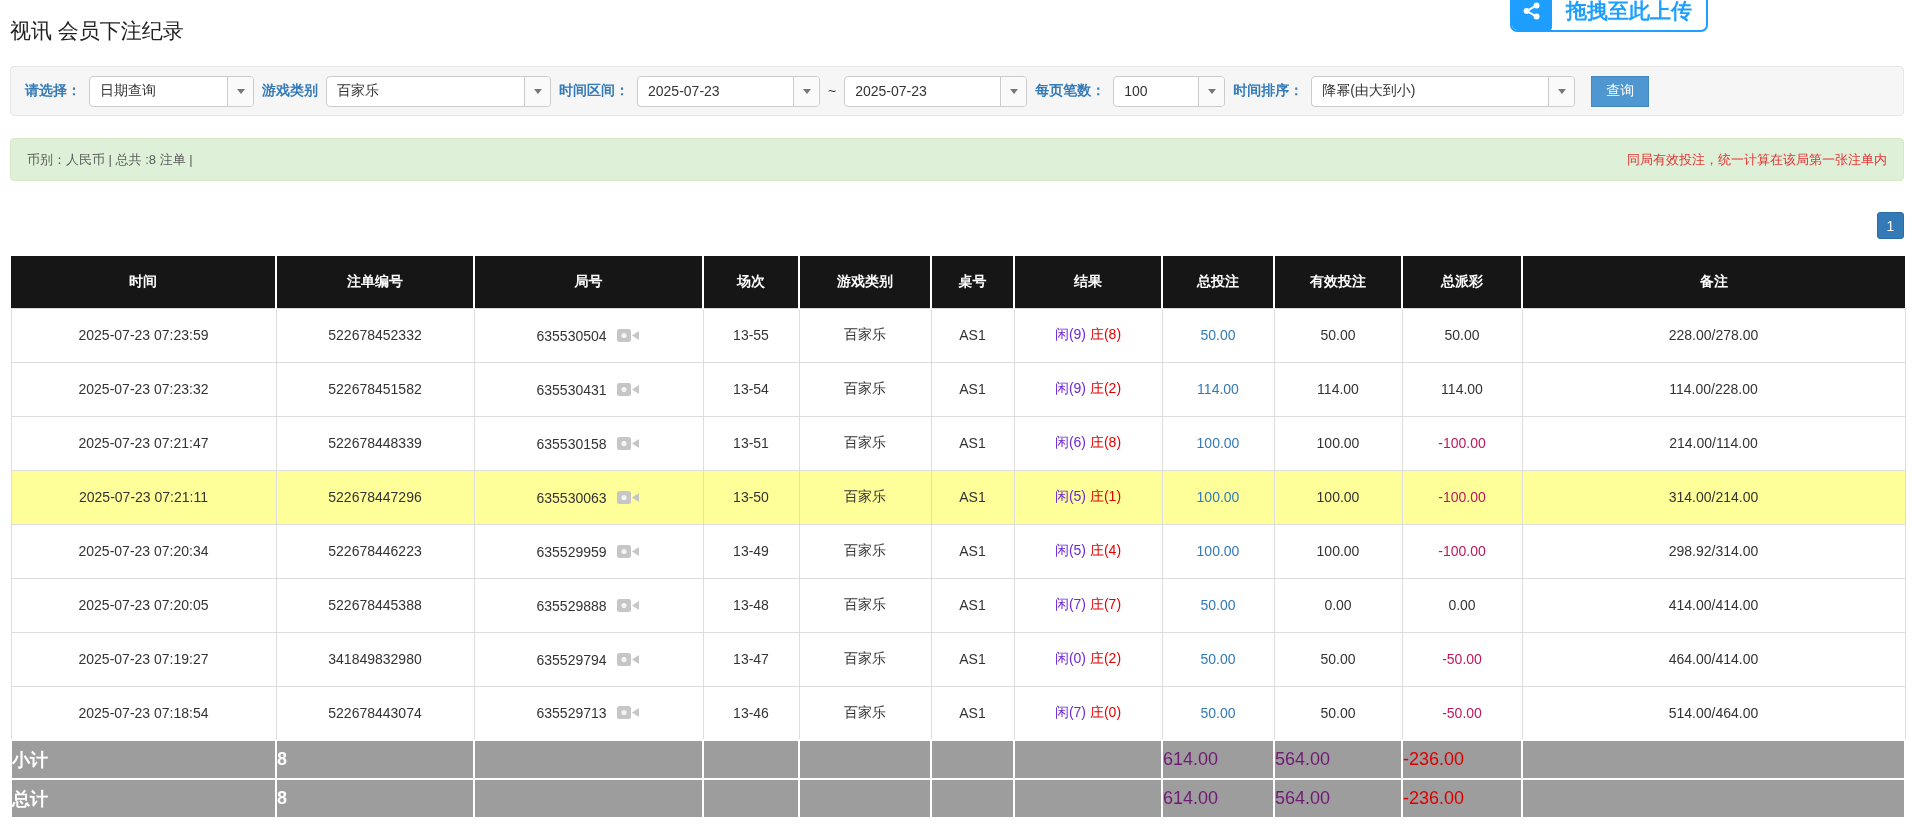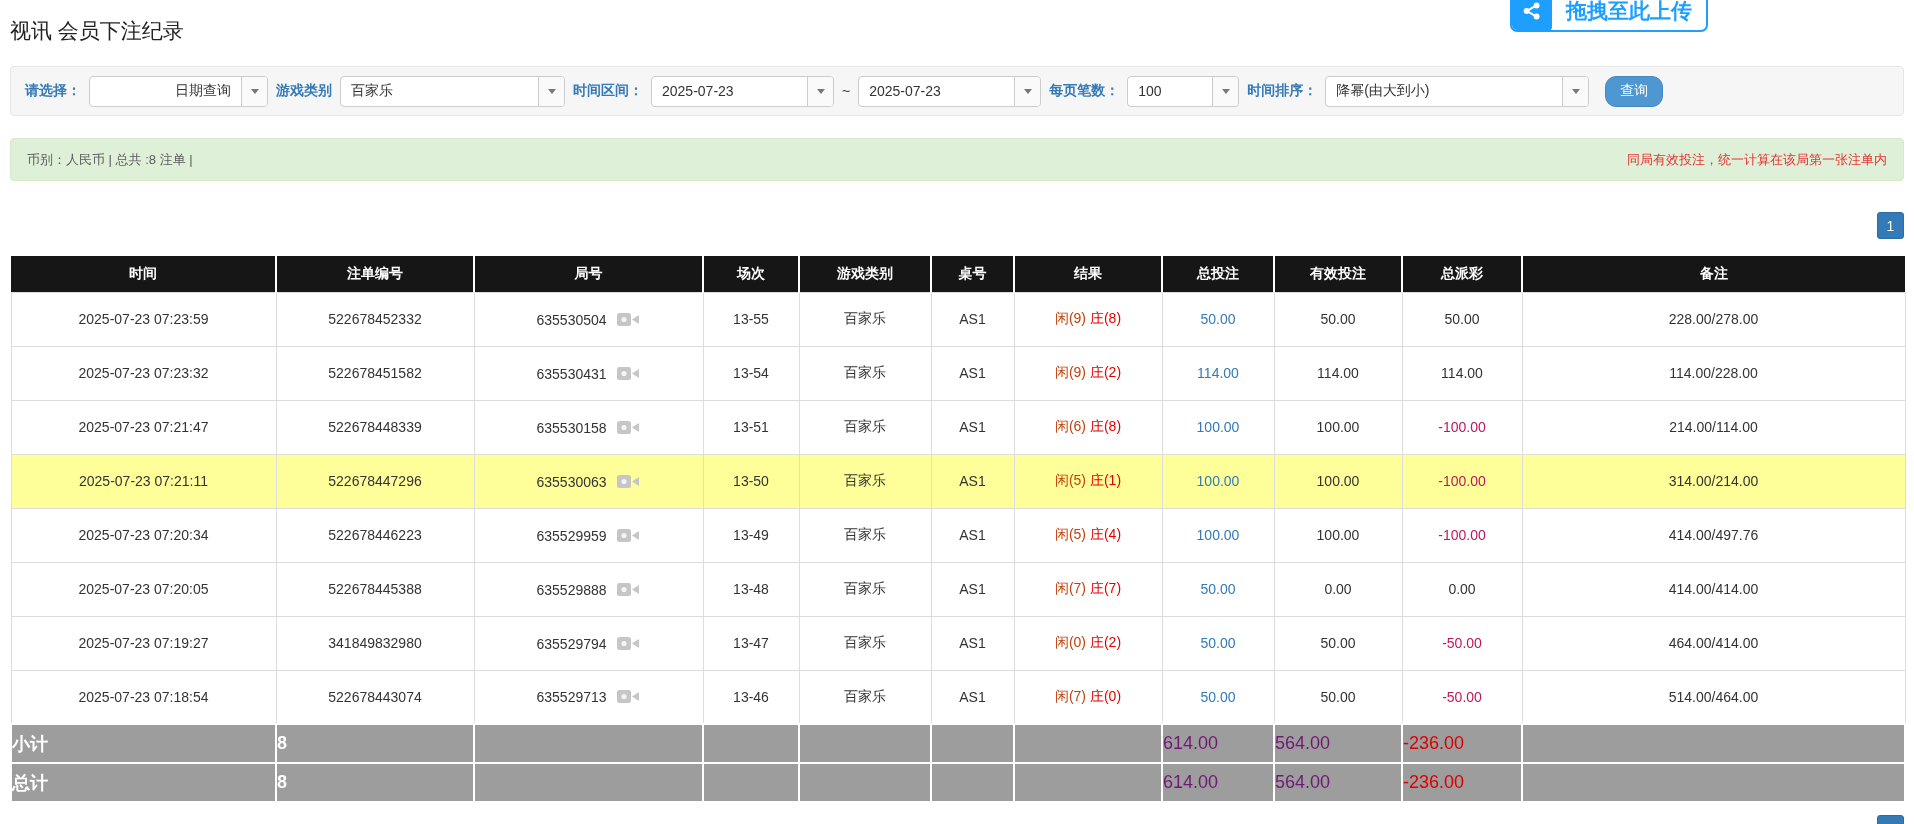--- a/index.html
+++ b/index.html
@@ -17,48 +17,48 @@
   
   .filter-bar { margin-top: 20px; height: 50px; background: #f6f6f6; border: 1px solid #e7e7e7;
     border-radius: 4px; display: flex; align-items: center; padding: 0 14px; gap: 8px; }
   .flabel { color: #337ab7; font-size: 14px; font-weight: bold; white-space: nowrap; }
   .combo { display: inline-flex; align-items: center; height: 31px; background: #fff;
     border: 1px solid #ccc; border-radius: 4px; cursor: pointer; overflow: hidden; }
   .combo-value { flex: 1; padding: 0 10px; font-size: 14px; color: #333; white-space: nowrap; overflow: hidden; }
   .combo-btn { width: 26px; align-self: stretch; border-left: 1px solid #ccc; background: #fafafa;
     display: flex; align-items: center; justify-content: center; }
   .caret { width: 0; height: 0; border-left: 4px solid transparent; border-right: 4px solid transparent; border-top: 5px solid #777; }
-  .w-qtype { width: 179px; text-align: right; } .w-game { width: 225px; } .w-date { width: 183px; }
+  .w-qtype { width: 165px; } .w-game { width: 225px; } .w-date { width: 183px; }
   .w-size { width: 112px; } .w-sort { width: 264px; }
   .tilde { color: #333; font-size: 14px; }
   .search-btn { margin-left: 8px; height: 31px; padding: 0 14px; background: #4e97d1; color: #fff;
-    border: 1px solid #4389c4; border-radius: 11px; font-size: 14px; cursor: pointer; }
+    border: 1px solid #4389c4; border-radius: 0; font-size: 14px; cursor: pointer; }
 
   
   .summary-bar { margin-top: 22px; height: 43px; background: #dff0d8; border: 1px solid #d6e9c6;
     border-radius: 4px; display: flex; align-items: center; justify-content: space-between; padding: 0 16px; }
   .summary-left { color: #5b5b5b; font-size: 13px; text-align: center; }
   .summary-right { color: #e53333; font-size: 13px; }
 
   
   .pagination { display: flex; justify-content: flex-end; }
   .pagination.top { margin-top: 31px; margin-bottom: 17px; }
   .pagination.bottom { margin-top: 12px; }
   .page-btn { min-width: 27px; height: 27px; background: #337ab7; color: #fff; border: 1px solid #2e6da4;
     border-radius: 3px; font-size: 14px; cursor: pointer; }
 
   
   table { width: 1894px; border-collapse: collapse; table-layout: fixed; font-size: 14px; }
-  thead th { background: #161616; color: #fff; font-weight: bold; height: 36px; text-align: center;
+  thead th { background: #161616; color: #fff; font-weight: bold; height: 52px; text-align: center;
     border-right: 2px solid #fff; border-bottom: 1px solid #ddd; }
   thead th:last-child { border-right: none; }
   tbody td { border: 1px solid #ddd; height: 54px; text-align: center; color: #333; background: #fff; }
   tbody tr.highlight td { background: #ffff99; }
   .bet-link { color: #337ab7; text-decoration: none; cursor: pointer; }
-  .res-player { color: #c2410c; margin-top: 10px; }
+  .res-player { color: #6d28d9; margin-top: 10px; }
   .res-banker { color: #e40000; }
   .money.neg { color: #be185d; }
   .round-cell span.round-no { vertical-align: middle; }
   .replay-icon { display: inline-block; vertical-align: middle; margin-left: 6px; cursor: pointer; line-height: 0; }
 
   tfoot td { background: #9d9d9d; height: 39px; text-align: left; border: 2px solid #fff;
     color: #fff; font-weight: bold; font-size: 18px; }
   tfoot td.money { color: #701a75; font-weight: normal; }
   tfoot td.money.neg { color: #dd0000; }
 </style>
@@ -297,21 +297,21 @@
     <td>AS1</td>
     <td>
       <span class="res-player">闲(5)</span>
       <span class="res-banker">庄(4)</span>
     </td>
     <td>
       <a class="bet-link">100.00</a>
     </td>
     <td>100.00</td>
     <td class="money neg">-100.00</td>
-    <td>414.00/497.76</td>
+    <td>298.92/314.00</td>
   </tr>
         <tr>
     <td>2025-07-23 07:20:05</td>
     <td>522678445388</td>
     <td class="round-cell">
       <span class="round-no">635529888</span>
       <span class="replay-icon">
         <svg width="24" height="19" viewBox="0 0 24 19">
           <rect x="1" y="3" width="14" height="13" rx="2.5" fill="#c6c6c6"></rect>
           <path d="M16 9.5l7-4.5v9z" fill="#c6c6c6"></path>

